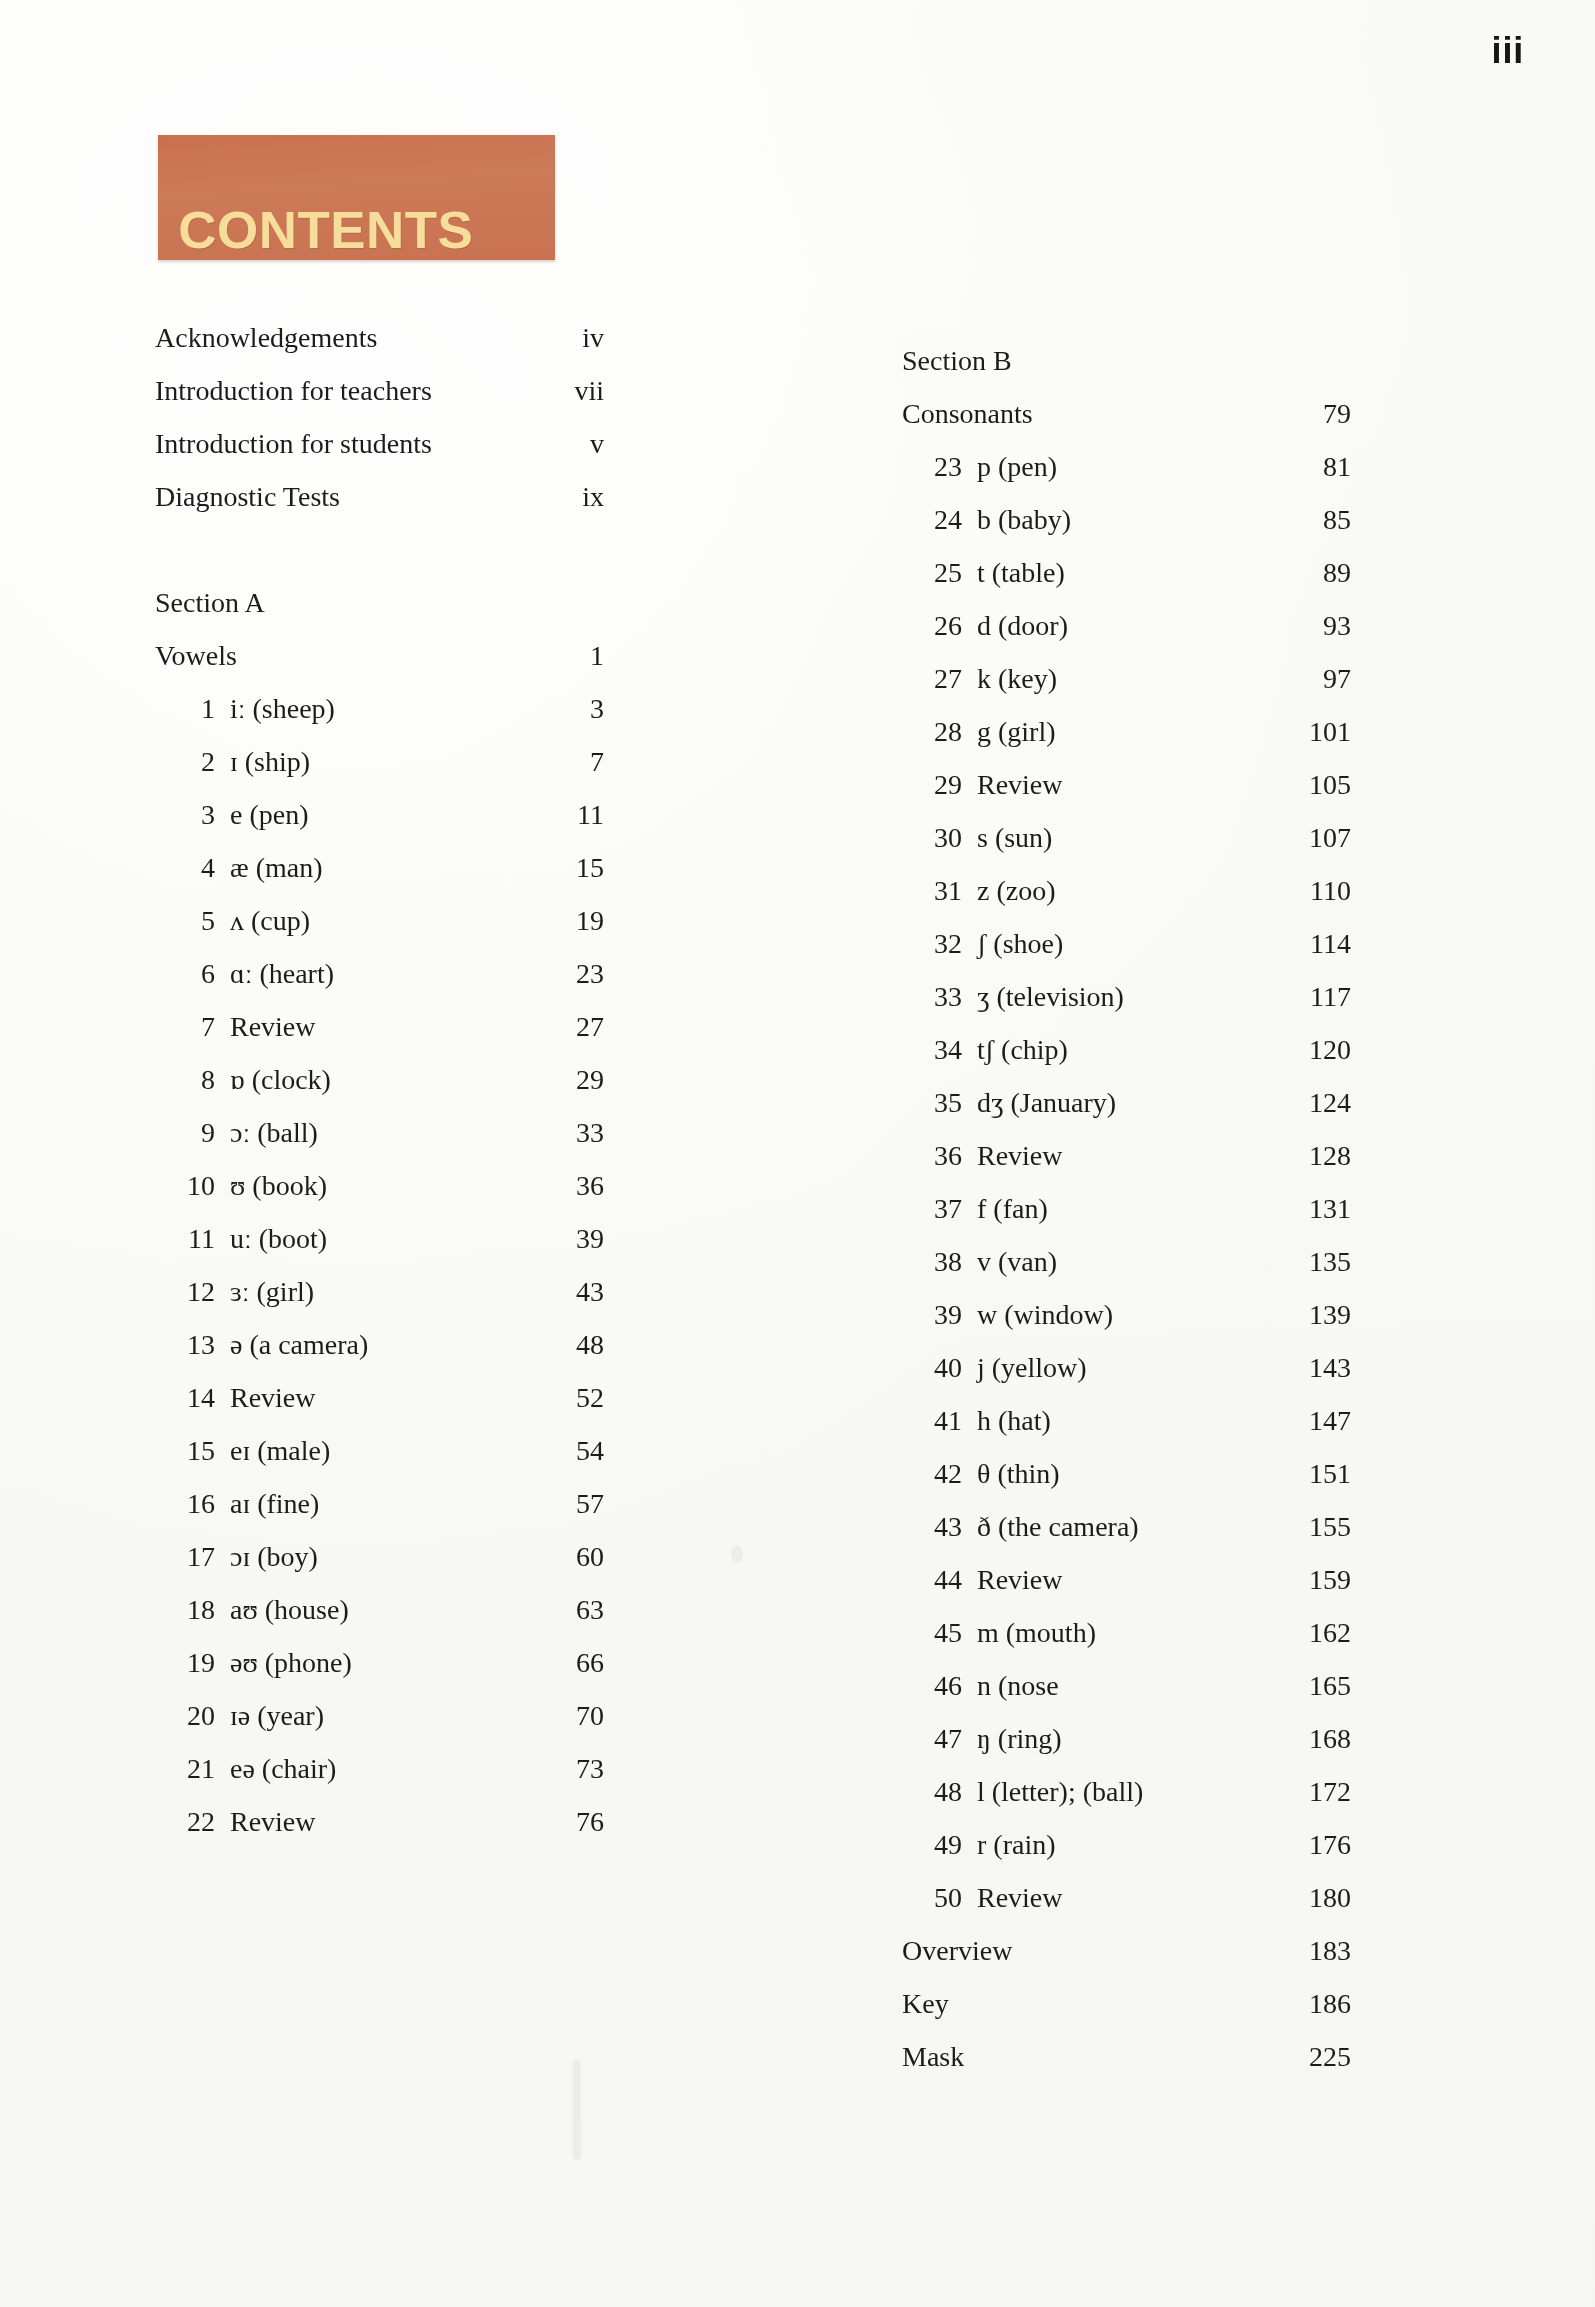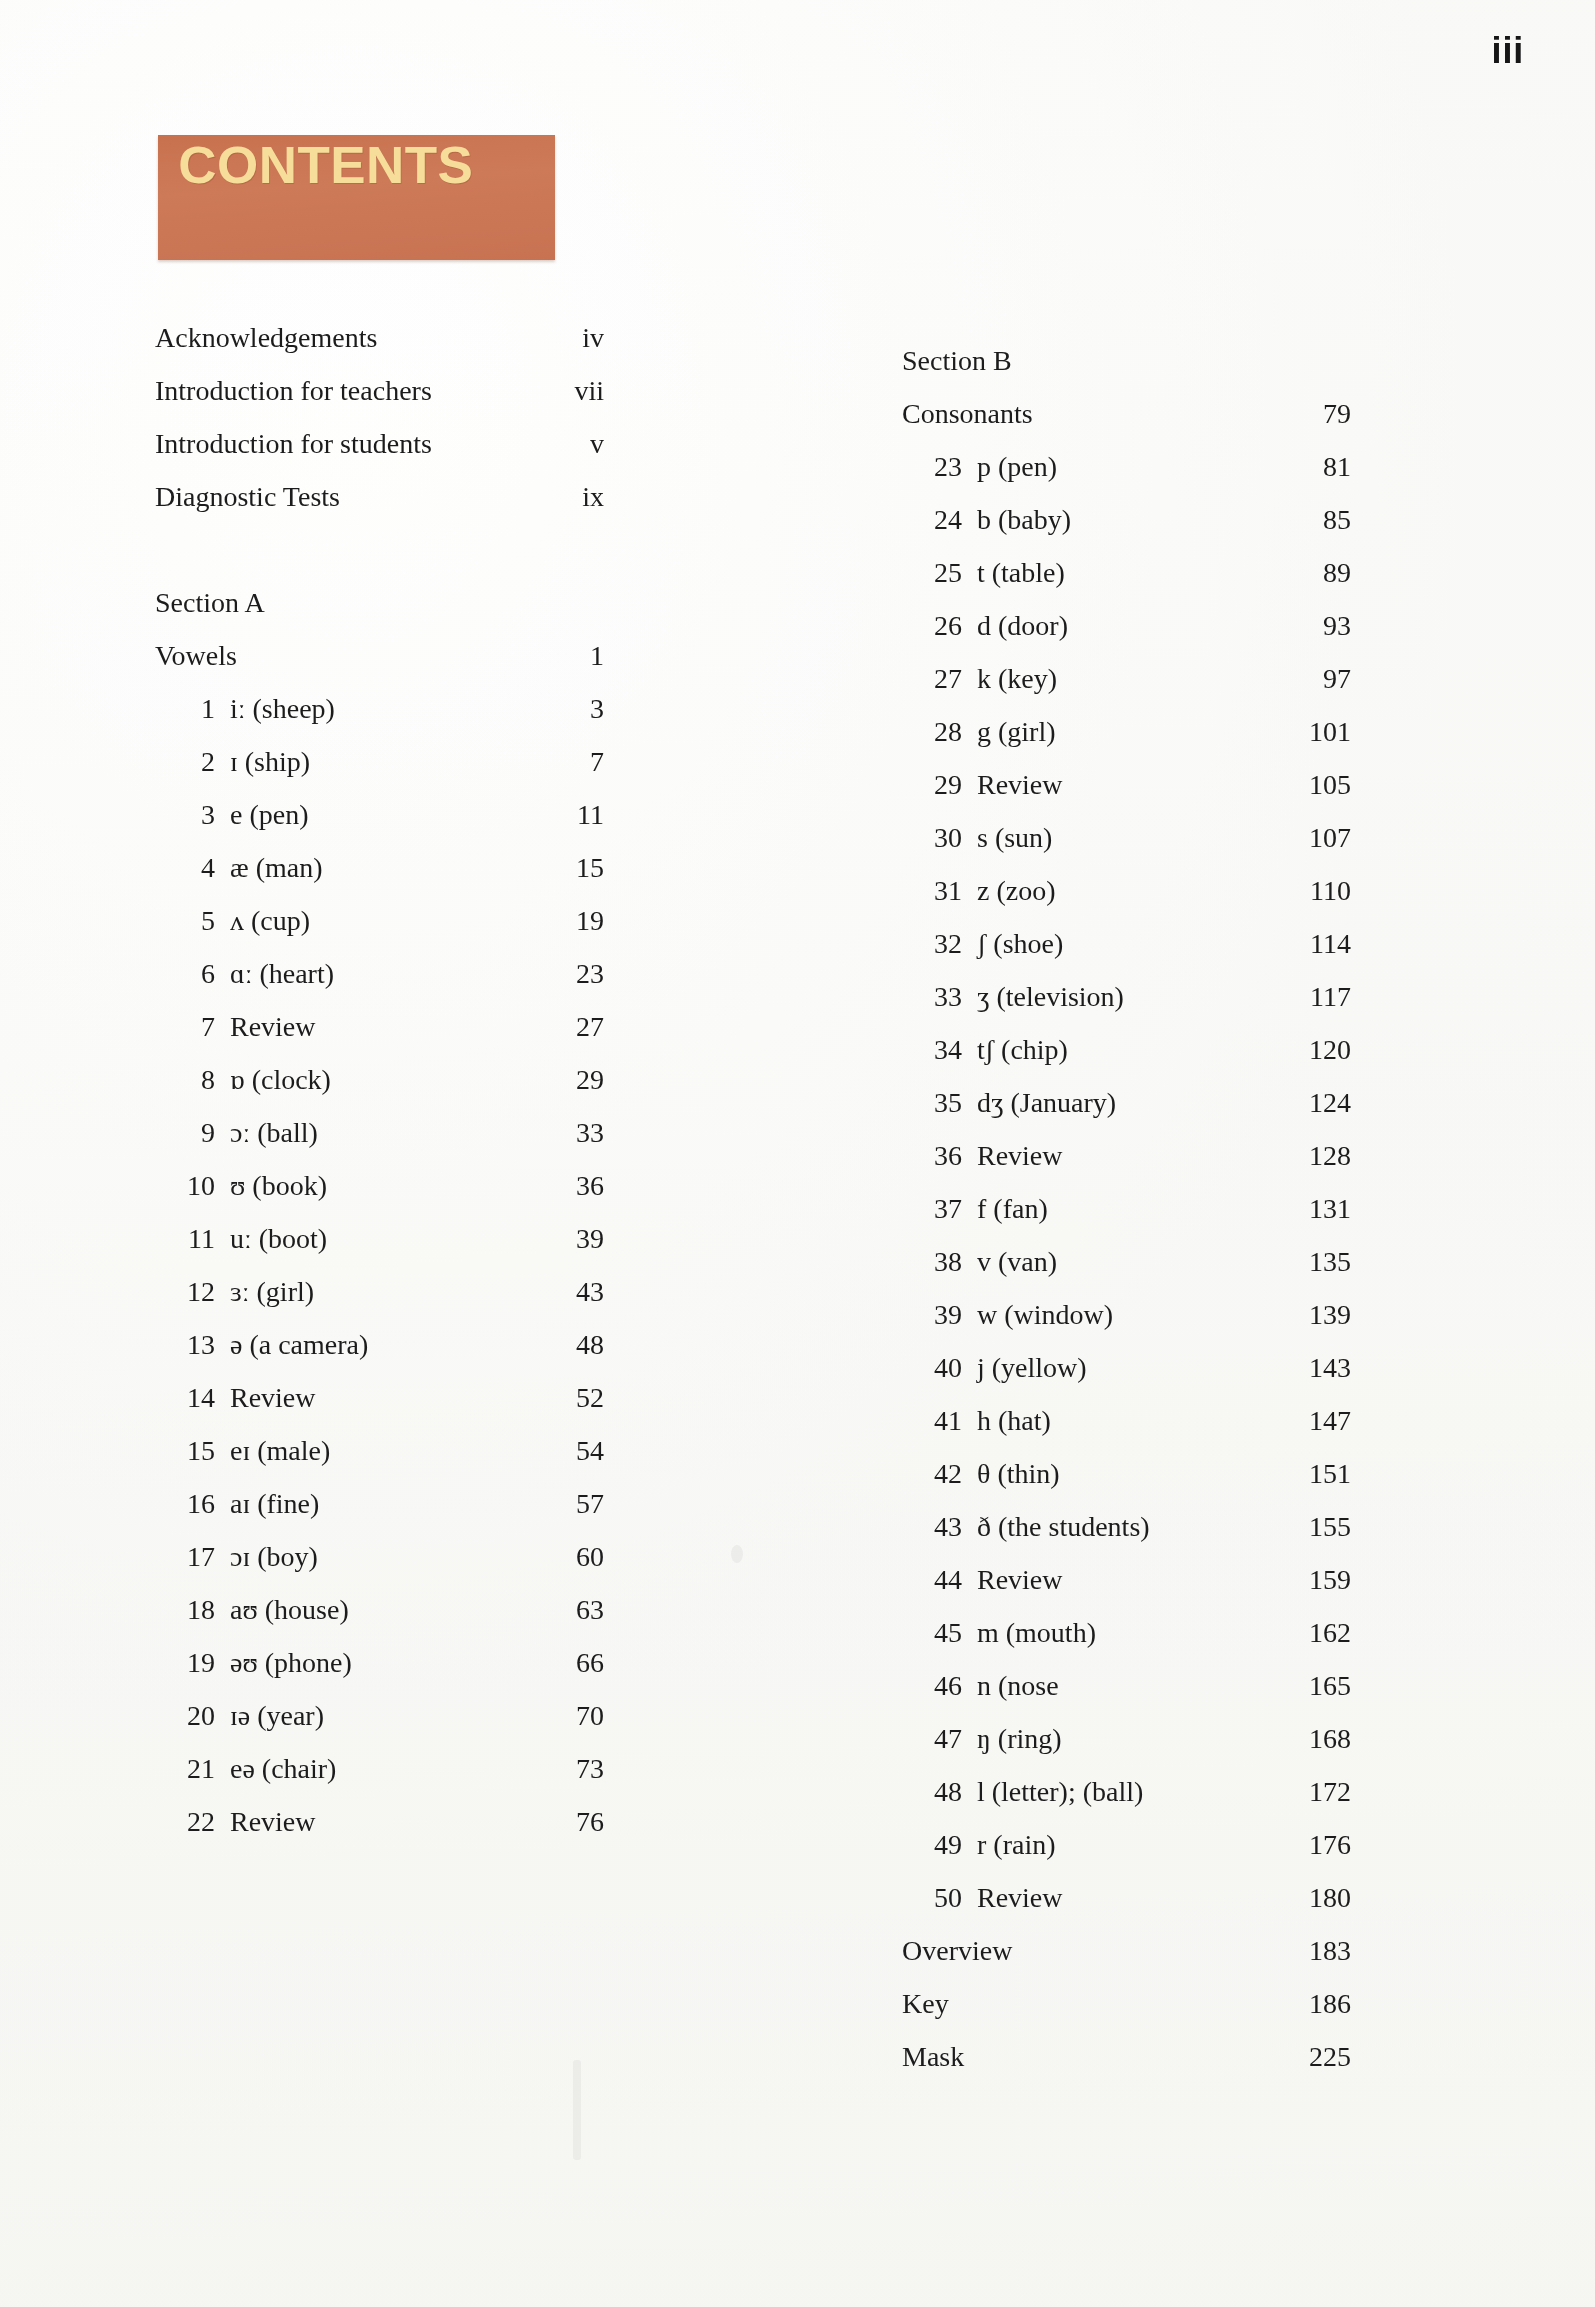--- a/index.html
+++ b/index.html
@@ -39,21 +39,21 @@
 
   .contents-banner {
     position: absolute;
     left: 158px;
     top: 135px;
     width: 397px;
     height: 125px;
     background: linear-gradient(176deg, #c8714f 0%, #cd7a58 40%, #c87252 100%);
     box-shadow: 0 1.7px 2.5px rgba(120,70,45,0.25);
     display: flex;
-    align-items: flex-start;
+    align-items: flex-end;
     justify-content: flex-start;
   }
   .contents-banner-text {
     font-family: "Liberation Sans", "DejaVu Sans", sans-serif;
     font-weight: bold;
     font-size: 52px;
     letter-spacing: 0.4px;
     color: #f7dd9a;
     padding-left: 23px;
     transform: scaleX(1.02);
@@ -382,21 +382,21 @@
       <span class="e-label">h (hat)</span>
       <span class="e-page">147</span>
     </div>
     <div class="entry">
       <span class="e-num">42</span>
       <span class="e-label">θ (thin)</span>
       <span class="e-page">151</span>
     </div>
     <div class="entry">
       <span class="e-num">43</span>
-      <span class="e-label">ð (the students)</span>
+      <span class="e-label">ð (the camera)</span>
       <span class="e-page">155</span>
     </div>
     <div class="entry">
       <span class="e-num">44</span>
       <span class="e-label">Review</span>
       <span class="e-page">159</span>
     </div>
     <div class="entry">
       <span class="e-num">45</span>
       <span class="e-label">m (mouth)</span>

